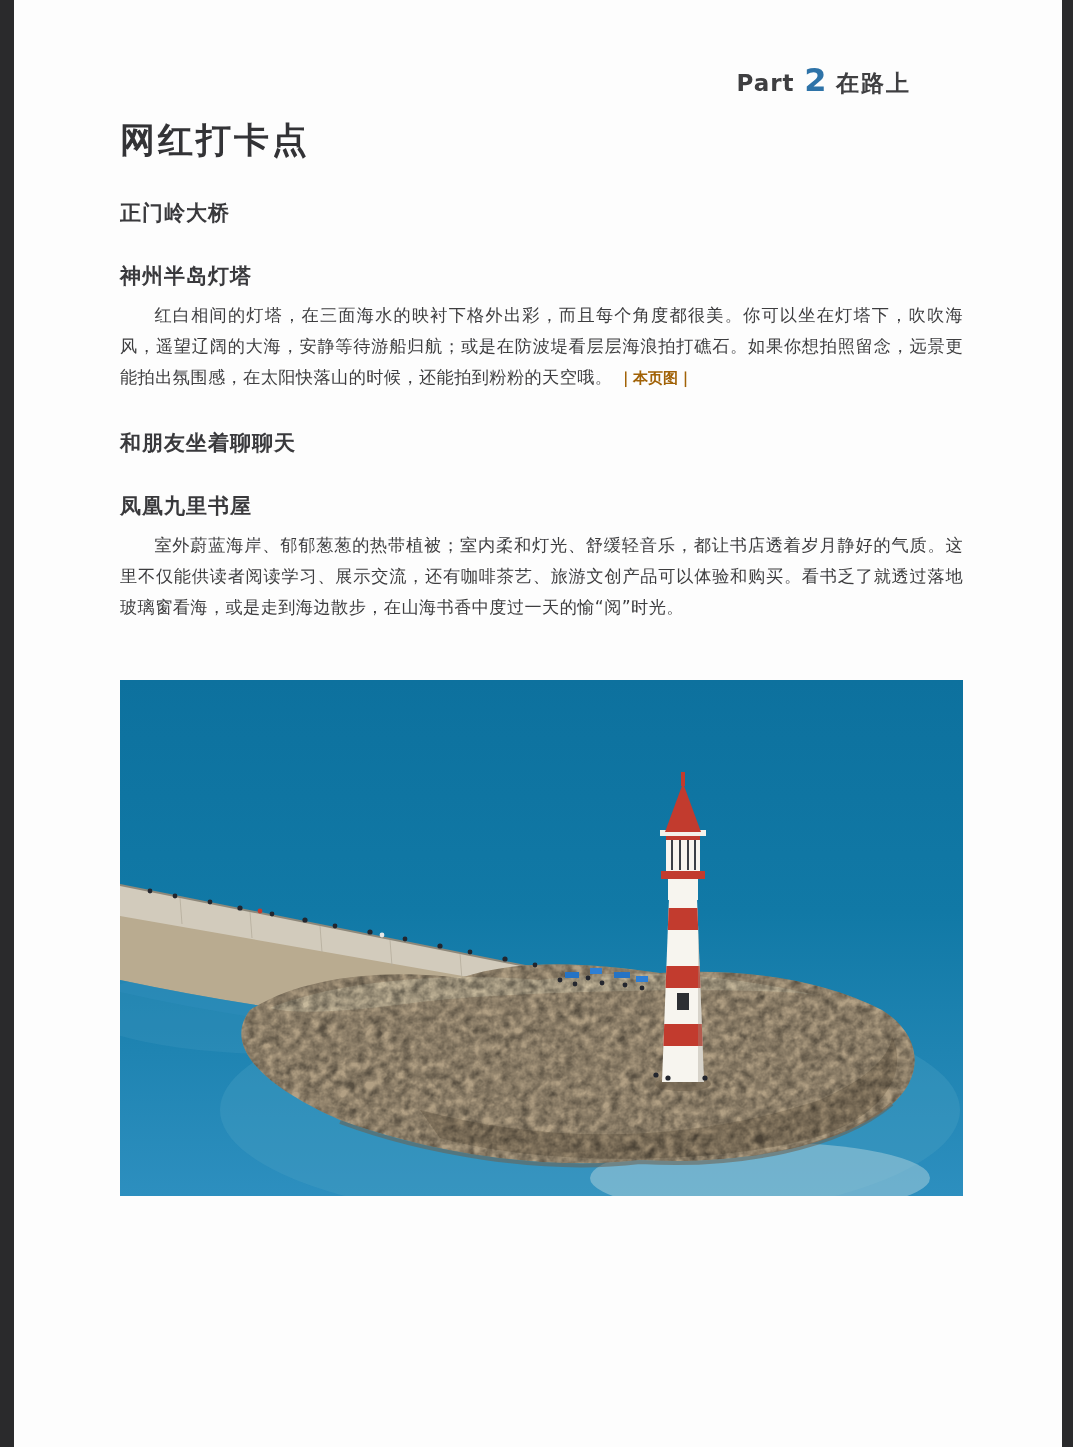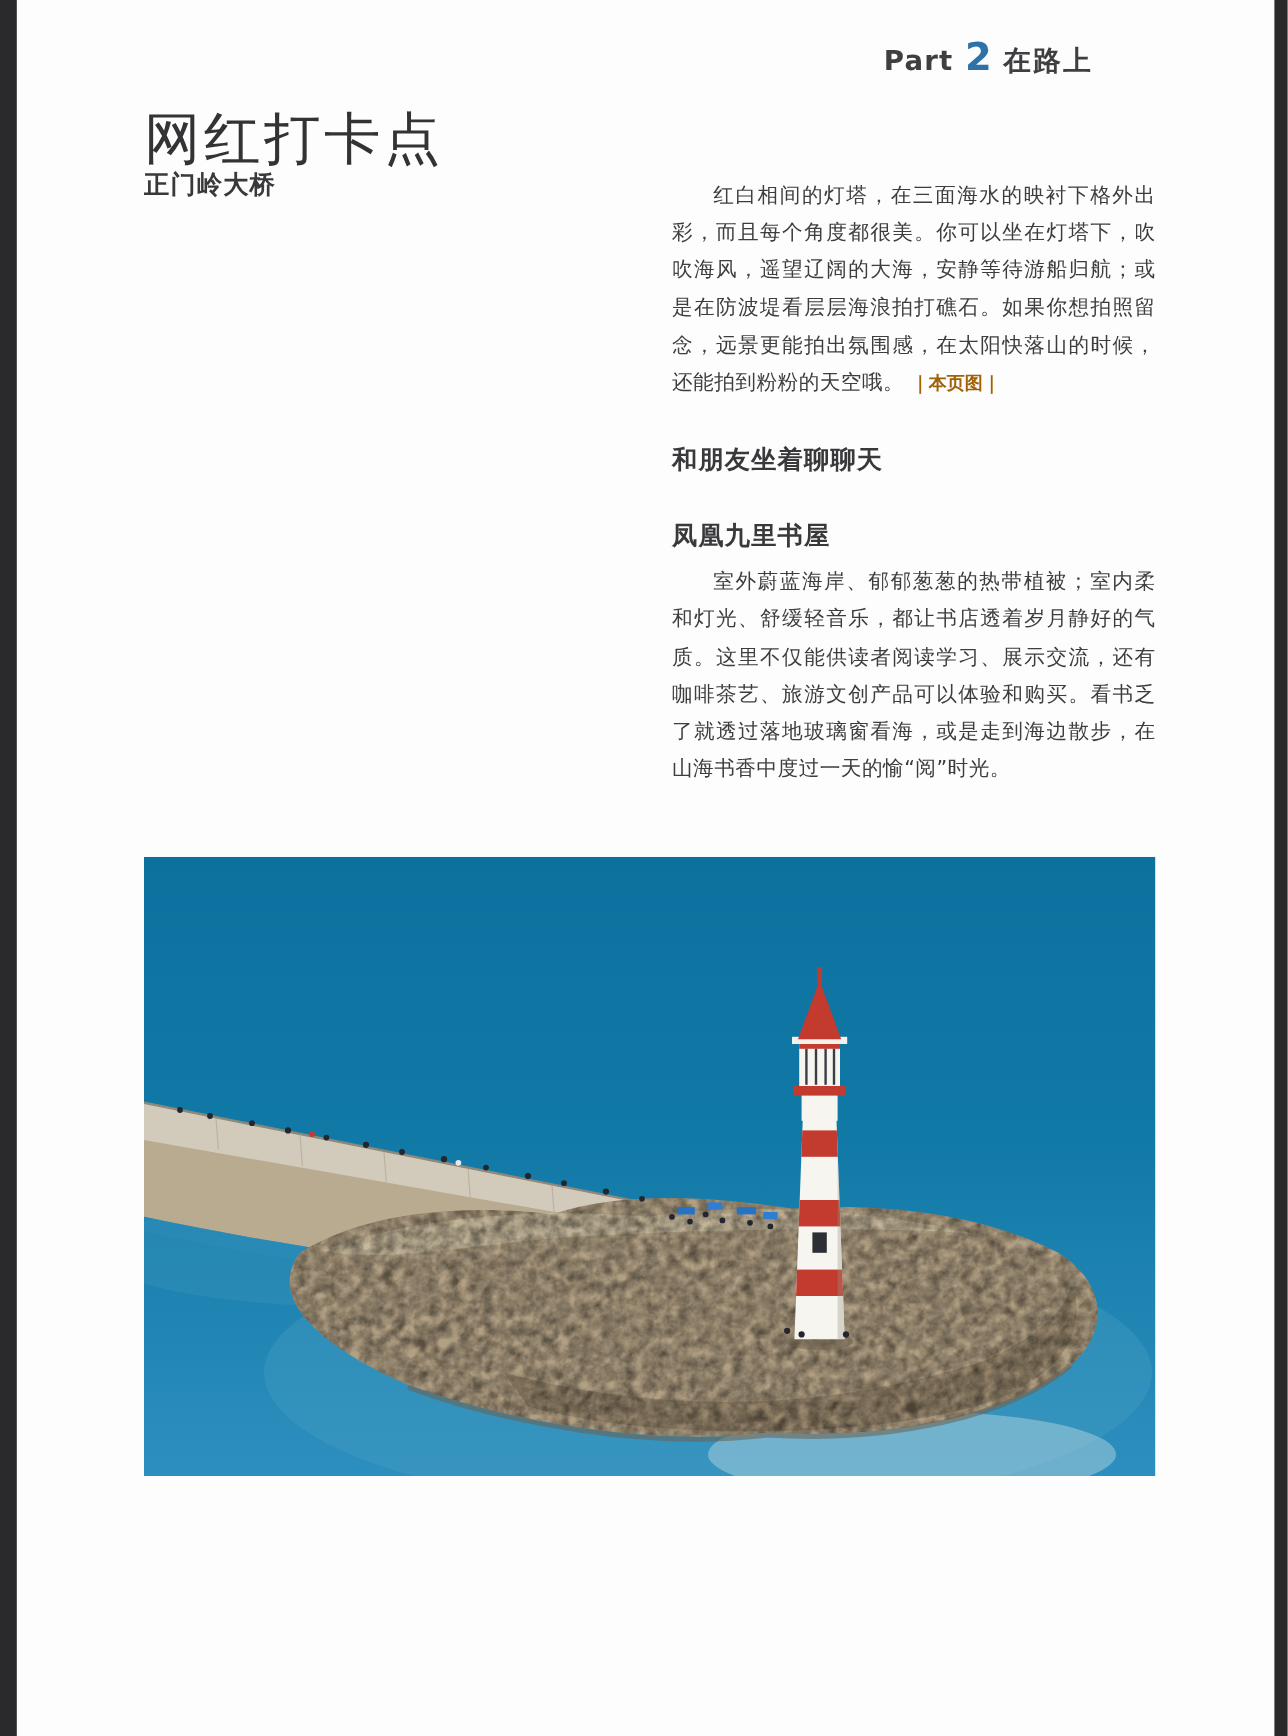--- a/index.html
+++ b/index.html
@@ -8,32 +8,33 @@
     background:#2a2a2c;
     font-family:"DejaVu Sans","Liberation Sans",sans-serif;
     overflow:hidden;position:relative;
   }
   .page{
     position:absolute;left:14px;top:0;width:1048px;height:1447px;
     background:#fdfdfd;color:#3a3a3a;
   }
   .content{padding:0 99px 0 106px;}
   .page-header{
-    padding-top:31px;text-align:right;padding-right:52px;
+    padding-top:64px;text-align:right;padding-right:52px;
     font-weight:bold;color:#3f3f41;line-height:32px;
   }
   .page-header .part-label{font-size:23px;letter-spacing:1px;}
   .page-header .part-number{font-size:32px;color:#2e73a8;margin:0 4px;}
   .page-header .part-title{font-size:23px;letter-spacing:2px;}
   h1.doc-title{
-    margin:26px 0 0 0;font-size:47px;line-height:44px;
-    font-weight:400;color:#333336;letter-spacing:3px;
+    margin:16px 0 0 0;font-size:35px;line-height:44px;
+    font-weight:700;color:#333336;letter-spacing:3px;
   }
   .cols{
-    display:grid;grid-template-columns:1fr 1fr;column-gap:37px;
+    margin-top:36px;
+    display:grid;grid-template-columns:1fr;column-gap:37px;
   }
   .section{margin-bottom:33px;}
   .section h2{
     margin:0;font-size:21px;line-height:30px;font-weight:800;
     color:#39393c;letter-spacing:1px;
   }
   .section p{
     margin:9px 0 0 0;font-size:17.2px;line-height:31.2px;
     text-align:justify;text-indent:2em;color:#3d3d3f;letter-spacing:0.4px;
   }
@@ -63,20 +64,21 @@
       <div class="col">
         <div class="section">
           <h2>正门岭大桥</h2>
         </div>
         <div class="section">
         </div>
       </div>
 
       <div class="col">
         <div class="section">
+          <h2>神州半岛灯塔</h2>
           <p><span>红白相间的灯塔，在三面海水的映衬下格外出彩，而且每个角度都很美。你可以坐在灯塔下，吹吹海风，遥望辽阔的大海，安静等待游船归航；或是在防波堤看层层海浪拍打礁石。如果你想拍照留念，远景更能拍出氛围感，在太阳快落山的时候，还能拍到粉粉的天空哦。</span> <span class="credit-tag">｜本页图｜</span></p>
         </div>
         <div class="section">
           <h2>和朋友坐着聊聊天</h2>
         </div>
         <div class="section">
           <h2>凤凰九里书屋</h2>
           <p><span>室外蔚蓝海岸、郁郁葱葱的热带植被；室内柔和灯光、舒缓轻音乐，都让书店透着岁月静好的气质。这里不仅能供读者阅读学习、展示交流，还有咖啡茶艺、旅游文创产品可以体验和购买。看书乏了就透过落地玻璃窗看海，或是走到海边散步，在山海书香中度过一天的愉“阅”时光。</span></p>
         </div>
       </div>

